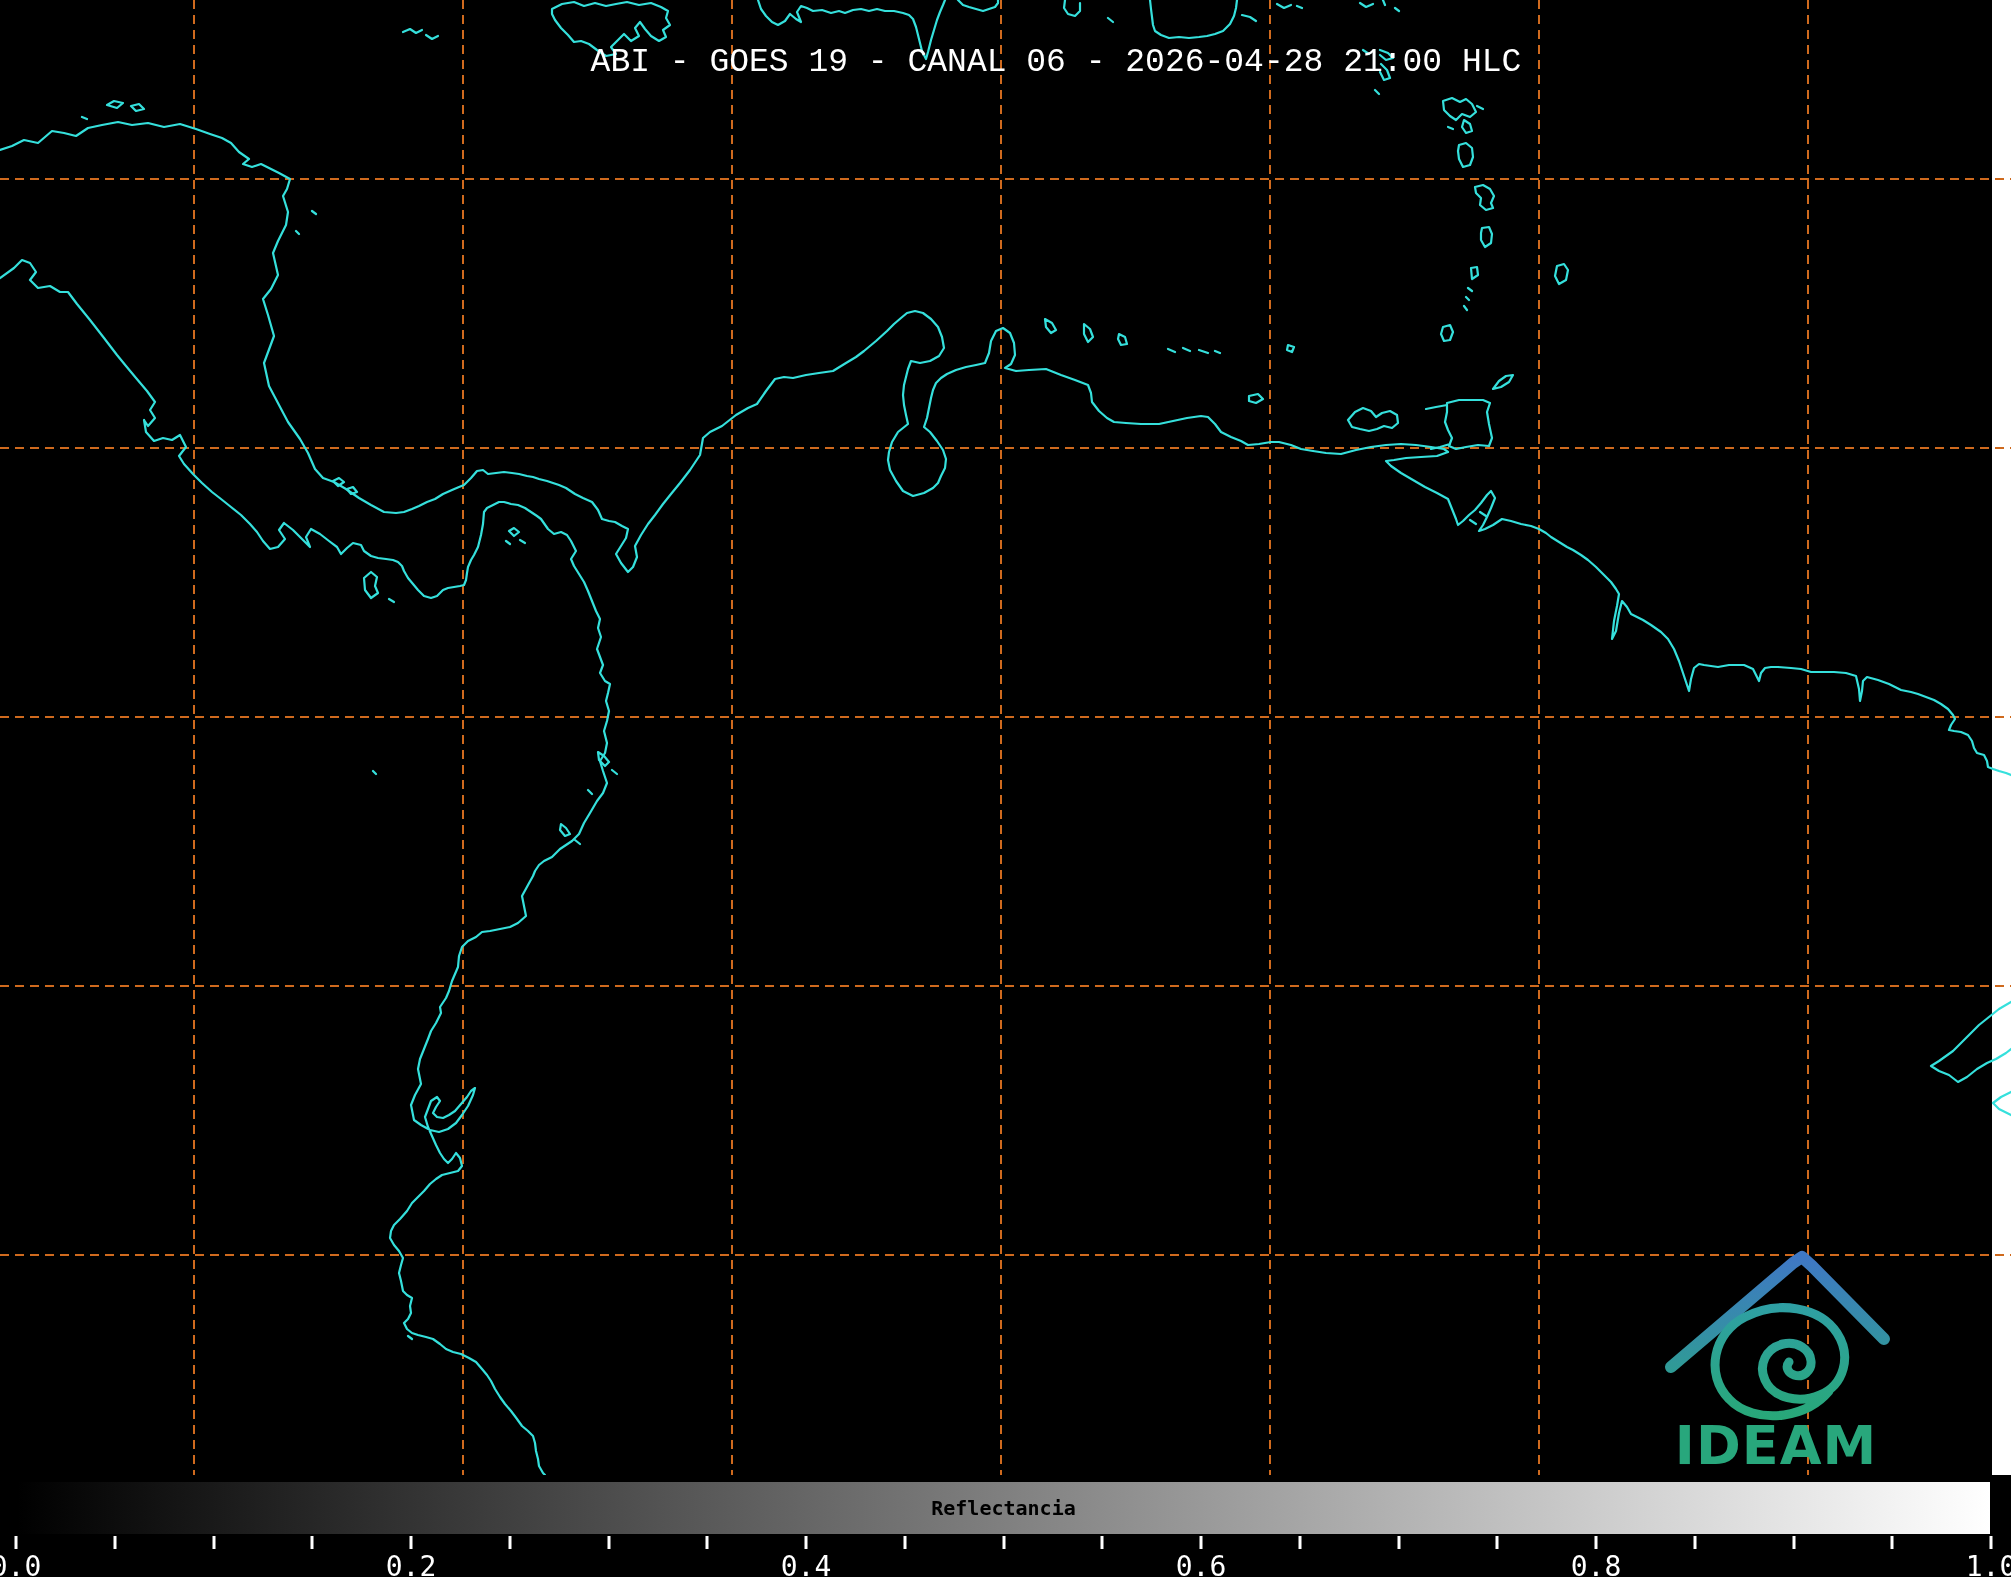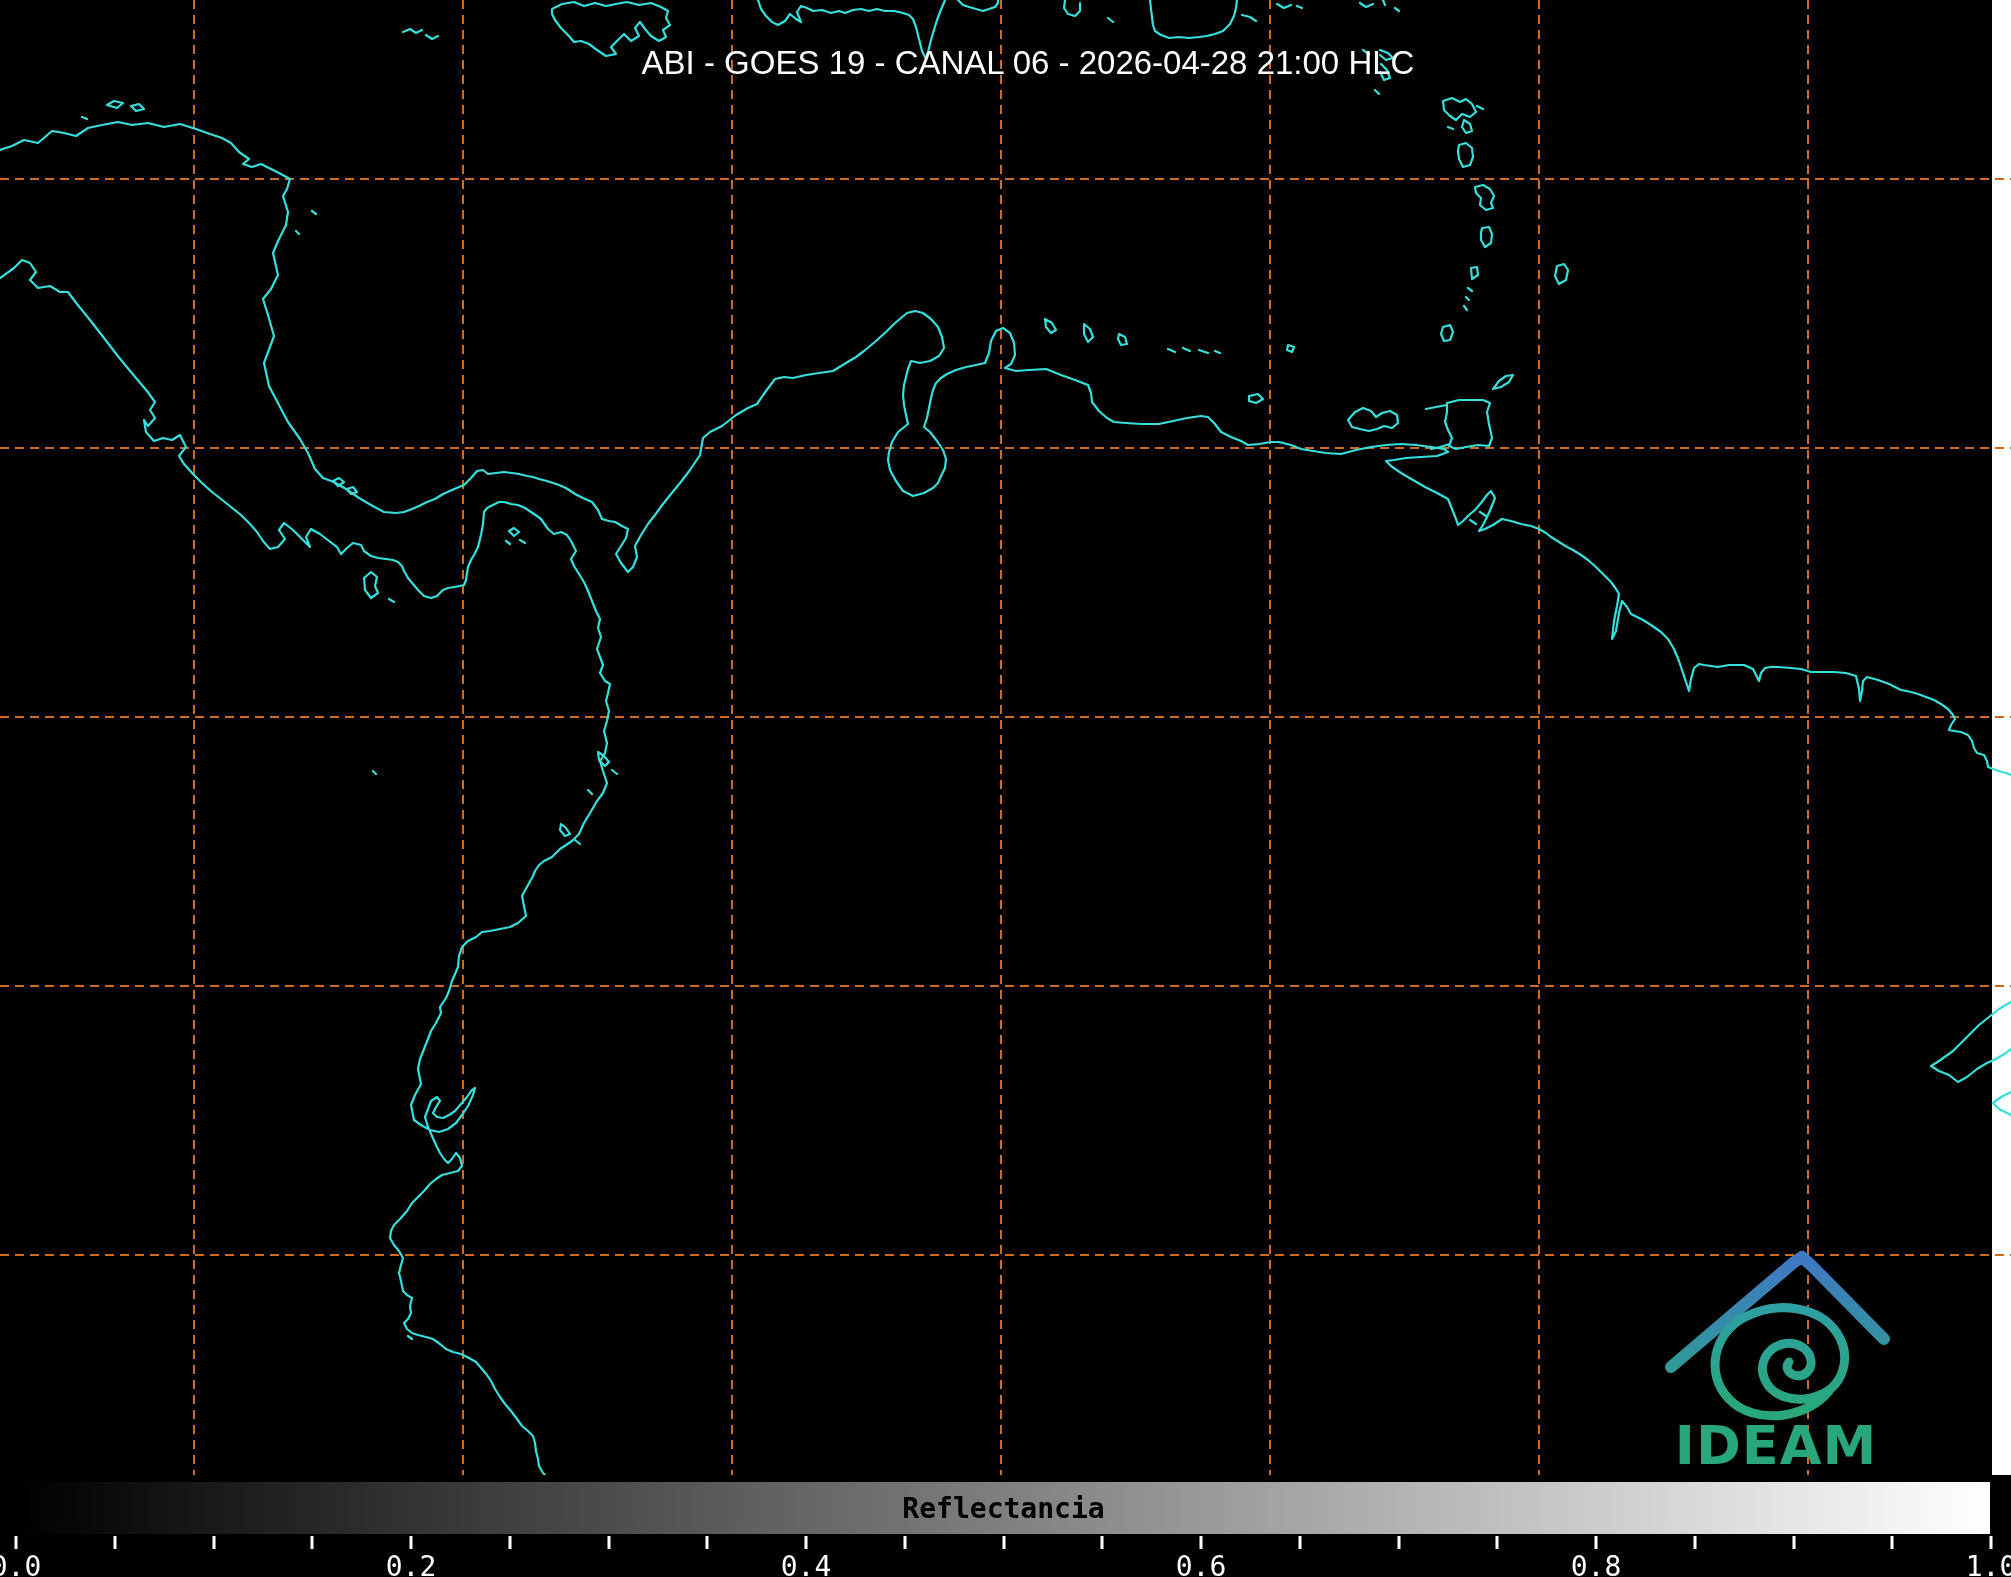--- a/index.html
+++ b/index.html
@@ -1,26 +1,26 @@
 <!DOCTYPE html>
 <html><head>
 <meta charset="utf-8">
 <style>
   html,body{margin:0;padding:0;background:#000;}
   #stage{position:relative;width:2011px;height:1577px;background:#000;overflow:hidden;
          font-family:"DejaVu Sans Mono", monospace;}
   #map-svg{position:absolute;left:0;top:0;}
-  #map-title{position:absolute;top:44px;left:1028px;transform:translateX(-50%);
+  #map-title{position:absolute;top:44px;left:1056px;transform:translateX(-50%);
              color:#ffffff;font-size:33px;white-space:nowrap;letter-spacing:0px;
-             font-family:Liberation Sans, sans-serif;}
+             font-family:Liberation Mono, monospace;}
   #colorbar{position:absolute;left:16px;top:1481px;width:1975px;height:54px;
             border:1px solid #000;box-sizing:border-box;}
   #colorbar-label{position:absolute;left:0;top:0;width:100%;height:100%;
                   display:flex;align-items:center;justify-content:center;
-                  color:#000;font-weight:bold;font-size:28px;
+                  color:#000;font-weight:bold;font-size:20px;
                   font-family:"DejaVu Sans Mono", monospace;}
   #tick-row{position:absolute;left:16px;top:1536px;width:1975px;height:13px;}
   .cbar-tick{position:absolute;top:0;width:3px;height:13px;background:#fff;transform:translateX(-50%);}
   #tick-label-row{position:absolute;left:16px;top:1550px;width:1975px;height:27px;}
   .cbar-tick-label{position:absolute;top:0;transform:translateX(-50%);color:#fff;
                    font-size:28px;font-family:"DejaVu Sans Mono", monospace;white-space:nowrap;}
   .coast{fill:none;stroke-width:2.2;stroke-linejoin:round;stroke-linecap:round;}
   .grid-line{stroke-width:2;stroke-dasharray:9 6;fill:none;}
 </style>
 </head>

